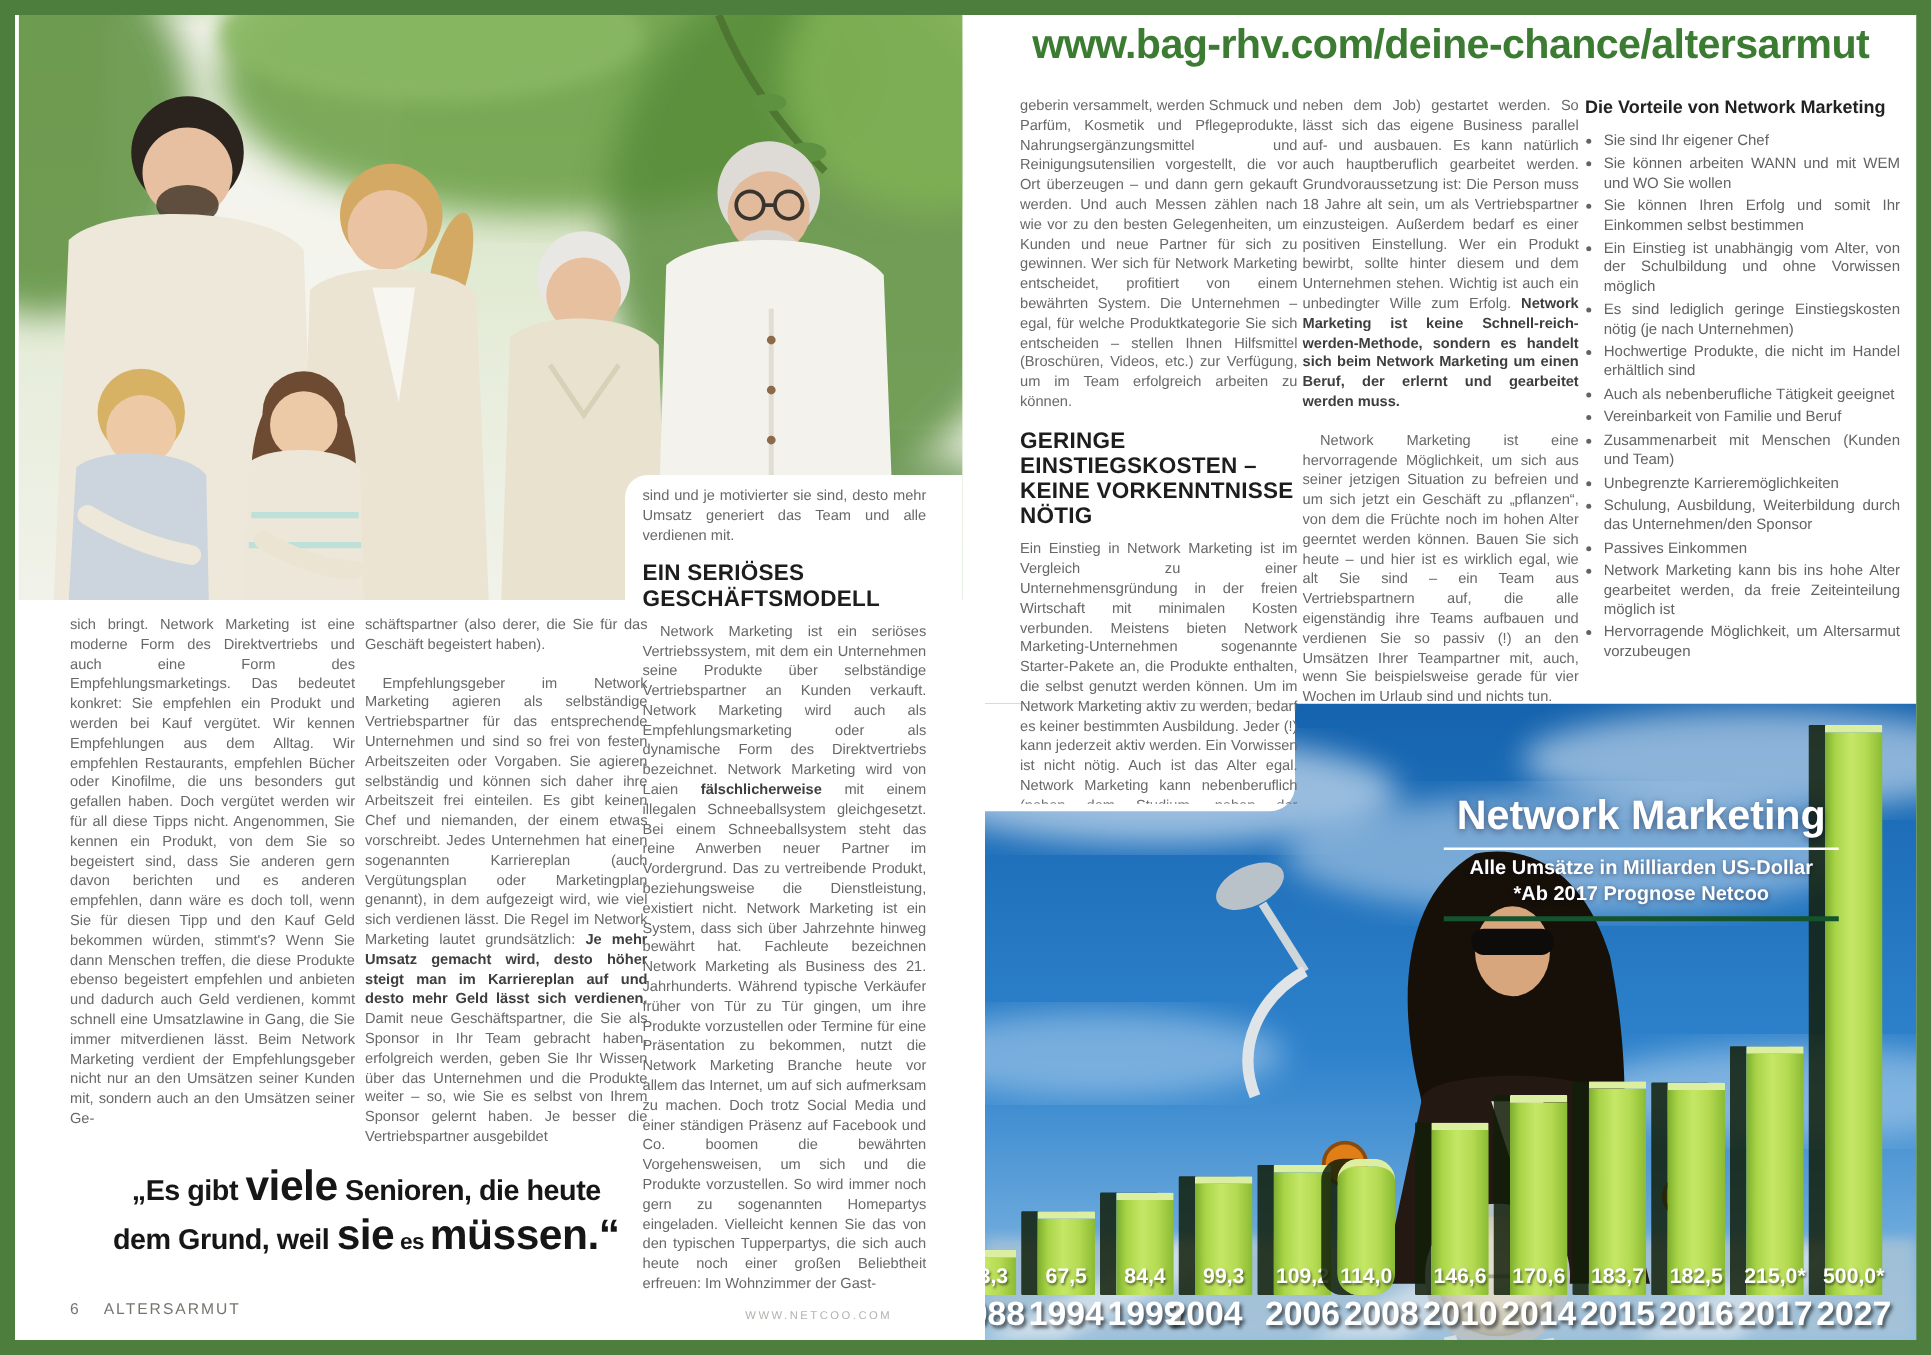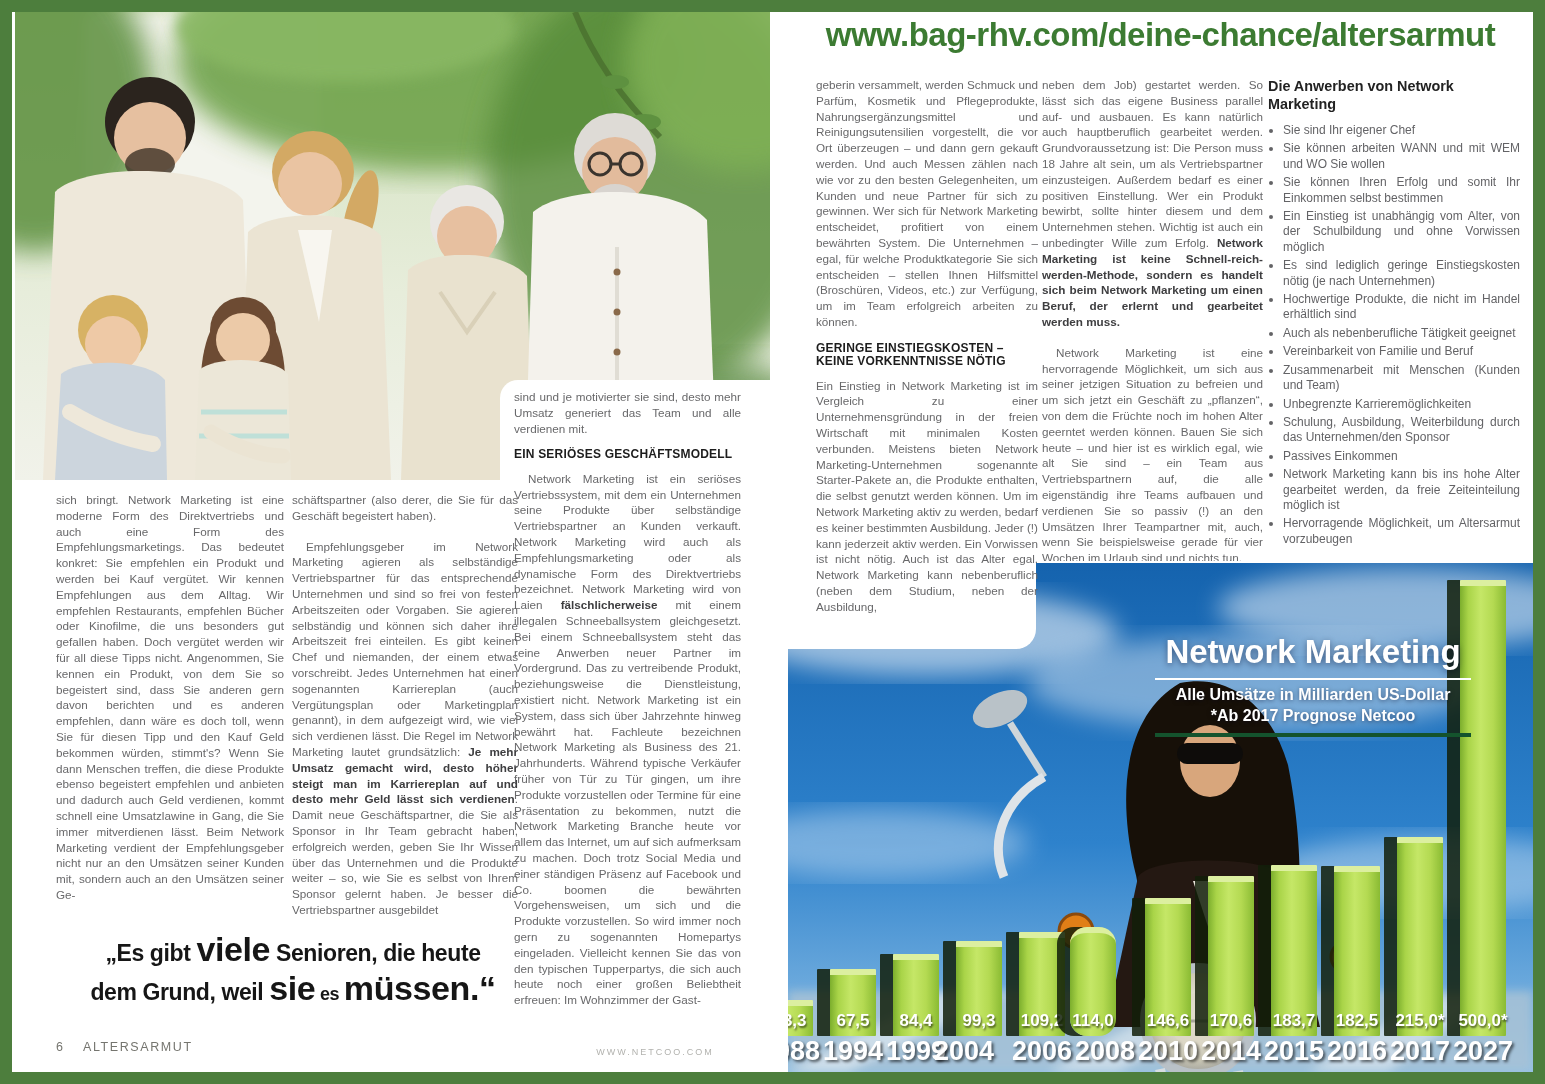--- a/index.html
+++ b/index.html
@@ -21,21 +21,21 @@
   .box-left{left:500px;top:380px;width:270px;height:104px;background:#fff;border-radius:18px 0 0 0;z-index:2;}
   .box-right{position:absolute;left:0;top:0;width:248px;height:86px;background:#fff;border-radius:0 0 20px 0;z-index:3;}
 
   
   .col{z-index:4;overflow:hidden;}
   .col p{margin:0;font-size:11.7px;line-height:15.8px;color:#68686a;text-align:justify;
          hyphens:auto;-webkit-hyphens:auto;}
   .col p b{color:#3e3e40;font-weight:700;}
   .col p.gap{margin-top:15px;}
   .col p.ind{text-indent:14px;}
-  .col h3{margin:12px 0 9px 0;font-size:12px;line-height:1.12;color:#1d1d1d;
+  .col h3{margin:12px 0 9px 0;font-size:18px;line-height:1.12;color:#1d1d1d;
           font-weight:700;letter-spacing:.2px;}
   .col1{left:56px;top:492px;width:228px;height:430px;}
   .col2{left:292px;top:492px;width:226px;height:430px;}
   .col3{left:514px;top:389px;width:227px;height:662px;}
   .col4{left:816px;top:77px;width:222px;height:566px;}
   .col5{left:1042px;top:77px;width:221px;height:484px;}
   .col6{left:1268px;top:77px;width:252px;height:502px;}
   .adv-title{margin:0 0 10px 0;font-size:14.4px;line-height:1.25;font-weight:700;color:#222;}
   .adv-list{margin:4px 0 0 15px;padding:0;}
   .adv-list li{font-size:12px;line-height:15.4px;color:#636366;margin-bottom:3px;
@@ -175,21 +175,21 @@
   <h3>GERINGE EINSTIEGSKOSTEN – KEINE VORKENNTNISSE NÖTIG</h3>
   <p>Ein Einstieg in Network Marketing ist im Vergleich zu einer Unternehmensgründung in der freien Wirtschaft mit minimalen Kosten verbunden. Meistens bieten Network Marketing-Unternehmen sogenannte Starter-Pakete an, die Produkte enthalten, die selbst genutzt werden können. Um im Network Marketing aktiv zu werden, bedarf es keiner bestimmten Ausbildung. Jeder (!) kann jederzeit aktiv werden. Ein Vorwissen ist nicht nötig. Auch ist das Alter egal. Network Marketing kann nebenberuflich (neben dem Studium, neben der Ausbildung,</p>
 </div>
 
 <div class="abs col col5">
   <p><span>neben dem Job) gestartet werden. So lässt sich das eigene Business parallel auf- und ausbauen. Es kann natürlich auch hauptberuflich gearbeitet werden. Grundvoraussetzung ist: Die Person muss 18 Jahre alt sein, um als Vertriebspartner einzusteigen. Außerdem bedarf es einer positiven Einstellung. Wer ein Produkt bewirbt, sollte hinter diesem und dem Unternehmen stehen. Wichtig ist auch ein unbedingter Wille zum Erfolg. </span><b>Network Marketing ist keine Schnell-reich-werden-Methode, sondern es handelt sich beim Network Marketing um einen Beruf, der erlernt und gearbeitet werden muss.</b></p>
   <p class="gap ind">Network Marketing ist eine hervorragende Möglichkeit, um sich aus seiner jetzigen Situation zu befreien und um sich jetzt ein Geschäft zu „pflanzen“, von dem die Früchte noch im hohen Alter geerntet werden können. Bauen Sie sich heute – und hier ist es wirklich egal, wie alt Sie sind – ein Team aus Vertriebspartnern auf, die alle eigenständig ihre Teams aufbauen und verdienen Sie so passiv (!) an den Umsätzen Ihrer Teampartner mit, auch, wenn Sie beispielsweise gerade für vier Wochen im Urlaub sind und nichts tun.</p>
 </div>
 
 <div class="abs col col6">
-  <div class="adv-title">Die Anwerben von Network Marketing</div>
+  <div class="adv-title">Die Vorteile von Network Marketing</div>
   <ul class="adv-list">
       <li>Sie sind Ihr eigener Chef</li>
       <li>Sie können arbeiten WANN und mit WEM und WO Sie wollen</li>
       <li>Sie können Ihren Erfolg und somit Ihr Einkommen selbst bestimmen</li>
       <li>Ein Einstieg ist unabhängig vom Alter, von der Schulbildung und ohne Vorwissen möglich</li>
       <li>Es sind lediglich geringe Einstiegskosten nötig (je nach Unternehmen)</li>
       <li>Hochwertige Produkte, die nicht im Handel erhältlich sind</li>
       <li>Auch als nebenberufliche Tätigkeit geeignet</li>
       <li>Vereinbarkeit von Familie und Beruf</li>
       <li>Zusammenarbeit mit Menschen (Kunden und Team)</li>

